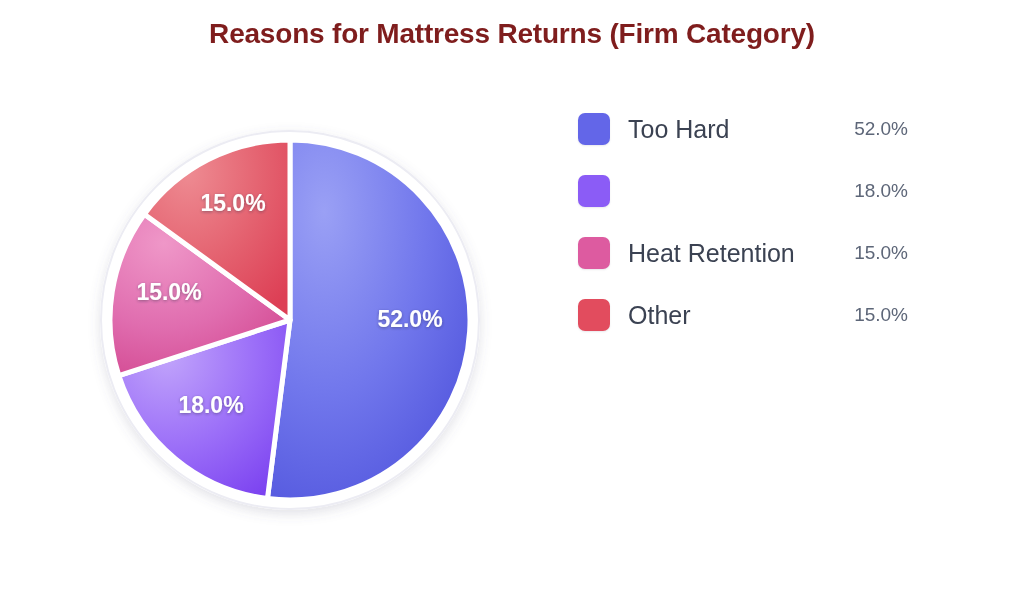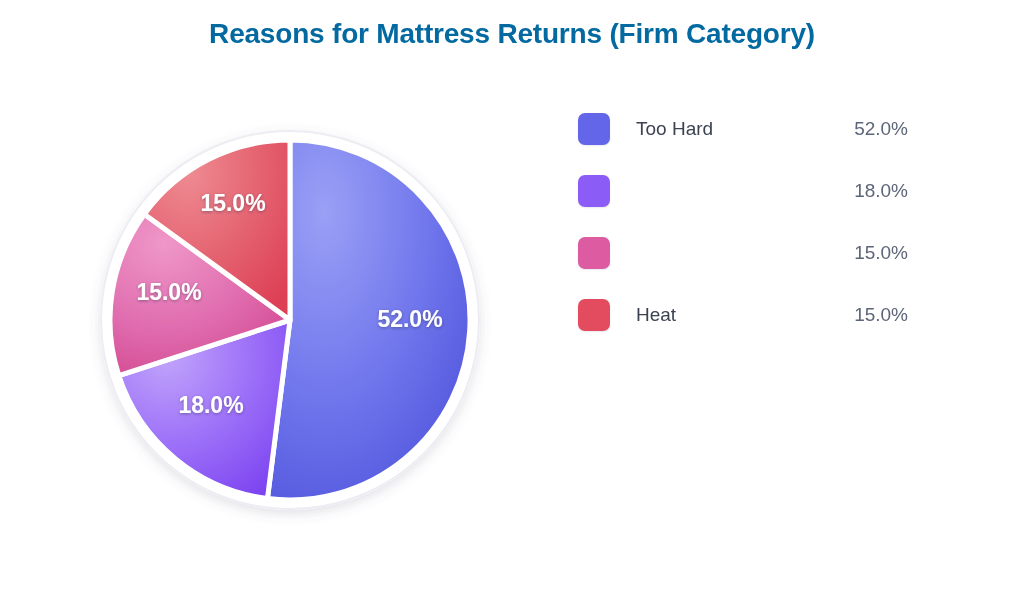--- a/index.html
+++ b/index.html
@@ -26,21 +26,21 @@
   
   #chart-title {
     position: absolute;
     left: 0;
     top: 18px;
     width: 1024px;
     text-align: center;
     font-size: 28px;
     font-weight: bold;
     letter-spacing: -0.2px;
-    color: #0369a1;
+    color: #7f1d1d;
     font-family: "Liberation Sans", sans-serif;
   }
 
   
   #pie-area {
     position: absolute;
     left: 0px;
     top: 0px;
     width: 560px;
     height: 614px;
@@ -75,22 +75,22 @@
     margin-bottom: 24px;
   }
   .legend-swatch {
     width: 32px;
     height: 32px;
     border-radius: 7px;
     flex: 0 0 auto;
     box-shadow: 0 1px 2px rgba(40,40,70,0.10);
   }
   .legend-label {
-    margin-left: 26px;
-    font-size: 19px;
+    margin-left: 18px;
+    font-size: 25px;
     color: #3b4252;
     font-family: "Liberation Sans", sans-serif;
     white-space: nowrap;
   }
   .legend-value {
     margin-left: auto;
     font-size: 19px;
     color: #5d6678;
     font-family: "Liberation Sans", sans-serif;
     white-space: nowrap;
@@ -158,22 +158,23 @@
       <span class="legend-swatch" style="background-color: rgb(99, 102, 232);"></span>
       <span class="legend-label">Too Hard</span>
       <span class="legend-value">52.0%</span>
     </div>
     <div class="legend-row">
       <span class="legend-swatch" style="background-color: rgb(139, 92, 246);"></span>
       <span class="legend-value">18.0%</span>
     </div>
     <div class="legend-row">
       <span class="legend-swatch" style="background-color: rgb(221, 91, 160);"></span>
+      <span class="legend-label">Heat Retention</span>
       <span class="legend-value">15.0%</span>
     </div>
     <div class="legend-row">
       <span class="legend-swatch" style="background-color: rgb(226, 76, 94);"></span>
-      <span class="legend-label">Heat</span>
+      <span class="legend-label">Other</span>
       <span class="legend-value">15.0%</span>
     </div>
   </div>
 
 </div>
 
 </body></html>

